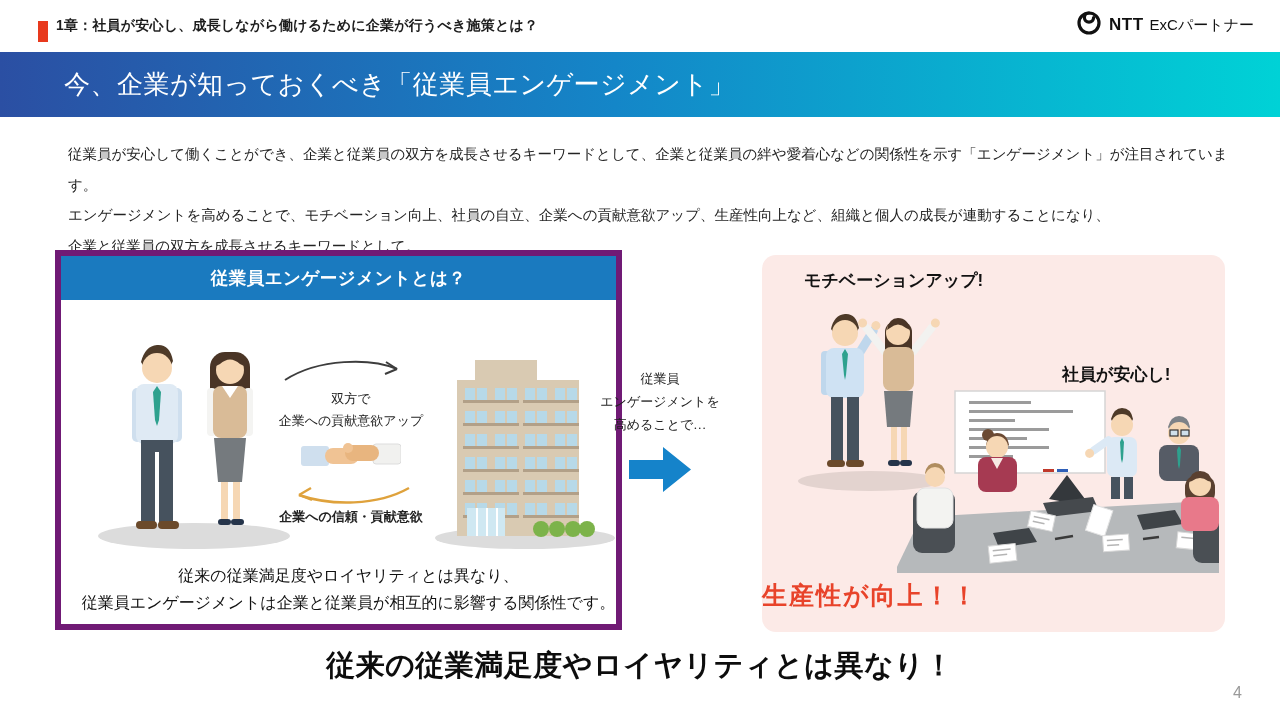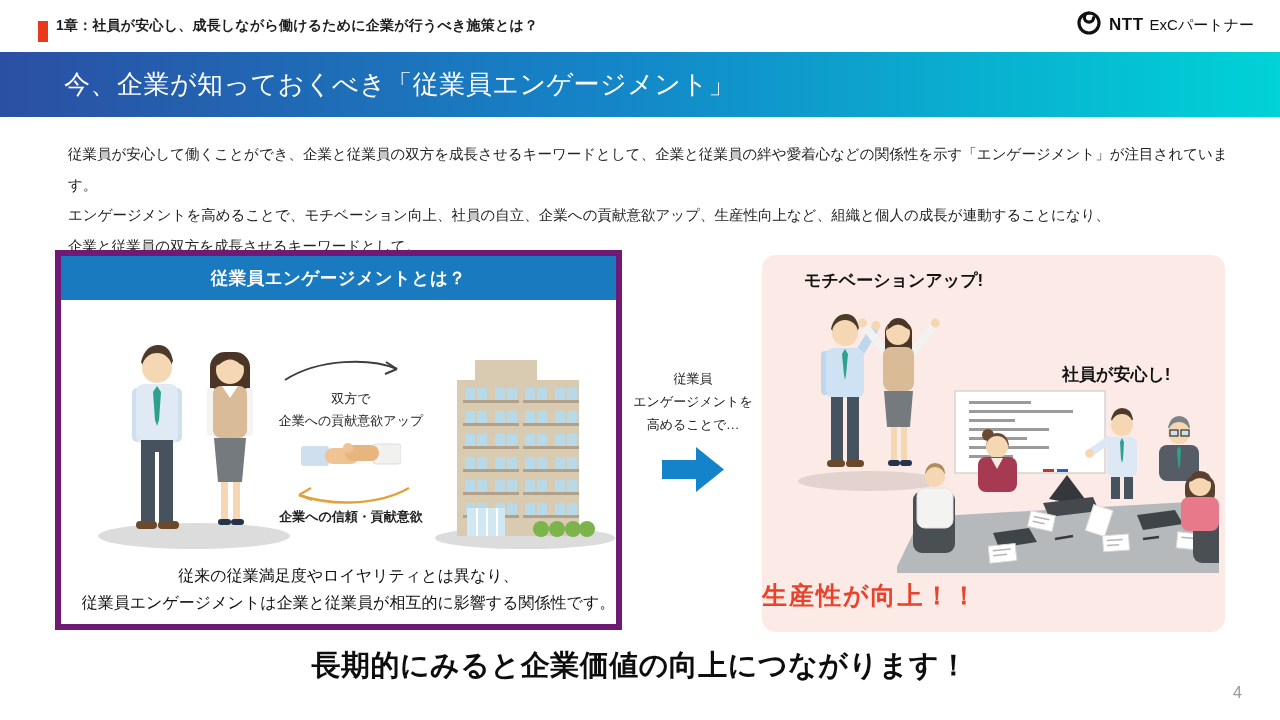--- a/index.html
+++ b/index.html
@@ -36,21 +36,21 @@
   .mutual-label { position:absolute; left:168px; top:132px; width:244px; text-align:center;
                   font-size:13px; font-weight:400; color:#222; line-height:22px; }
   .ill-handshake { position:absolute; left:240px; top:176px; }
   .arrow-left-curved { position:absolute; left:228px; top:226px; }
   .trust-label { position:absolute; left:178px; top:252px; width:224px; text-align:center;
                  font-size:13px; font-weight:600; color:#222; }
   .box-footer { position:absolute; left:10px; top:306px; width:100%; text-align:center;
                 font-size:16px; font-weight:500; color:#111; line-height:27px; }
 
   
-  .connector { position:absolute; left:623px; top:255px; width:140px; height:300px;font-family:Liberation Serif, serif; }
+  .connector { position:absolute; left:590px; top:255px; width:140px; height:300px;font-family:Liberation Serif, serif; }
   .connector-text { position:absolute; top:112px; width:100%; text-align:center;
                     font-size:13px; color:#222; line-height:23px; font-weight:500; }
   .block-arrow { position:absolute; left:39px; top:192px; }
 
   
   .result-box { position:absolute; left:762px; top:255px; width:463px; height:377px;
                 background:#fceae7; border-radius:14px; }
   .motivation-label { position:absolute; left:26px; top:14px; font-size:17px; font-weight:700; color:#111;margin-left:16px; }
   .ill-cheering { position:absolute; left:30px; top:44px; }
   .independence-label { position:absolute; left:300px; top:108px; font-size:17px; font-weight:700; color:#111; }
@@ -351,17 +351,17 @@
         <rect x="288" y="88" width="30" height="30" rx="12" fill="#5a4030"></rect>
         <circle cx="303" cy="98" r="11" fill="#f6d7b4"></circle>
         <path d="M292 95 q2 -11 11 -11 q10 0 12 11 l-4 -1 q-8 -6 -16 0 z" fill="#5a4030"></path>
         <rect x="284" y="110" width="38" height="34" rx="8" fill="#e8798a"></rect>
       </svg>
     </span>
 
     <div class="productivity-label">生産性が向上！！</div>
   </section>
 
-  <div class="conclusion">長期的にみると企業価値の向上につながります！</div>
+  <div class="conclusion">従来の従業満足度やロイヤリティとは異なり！</div>
 
   <div class="page-number">4</div>
 
 </div>
 
 </body></html>

